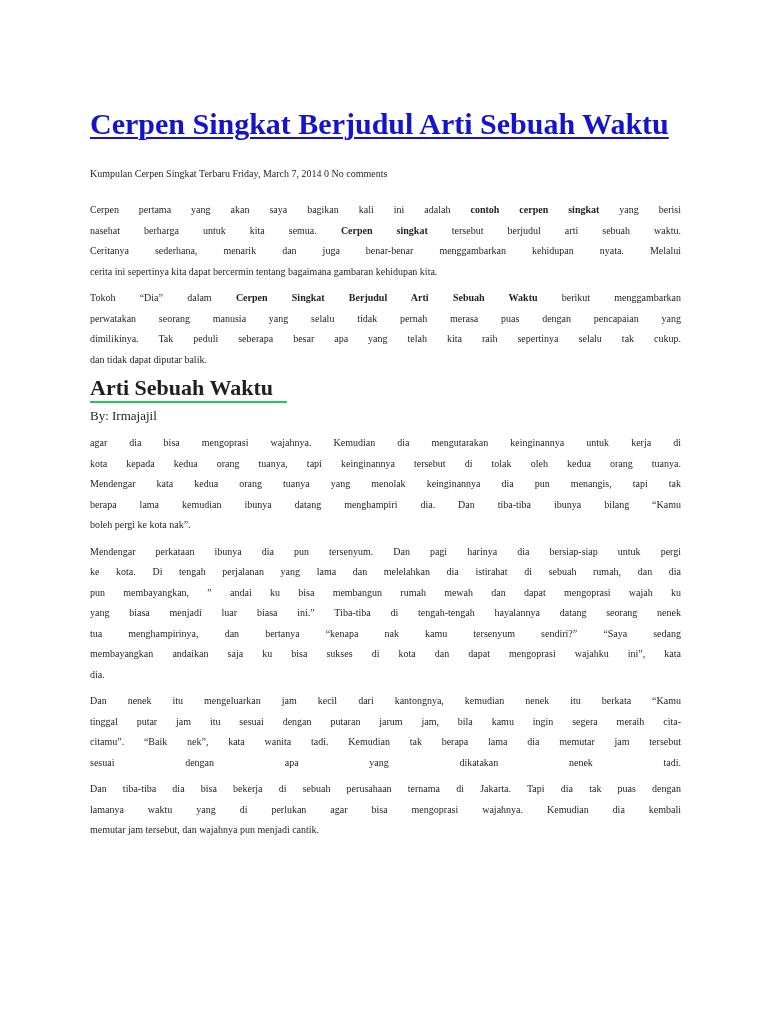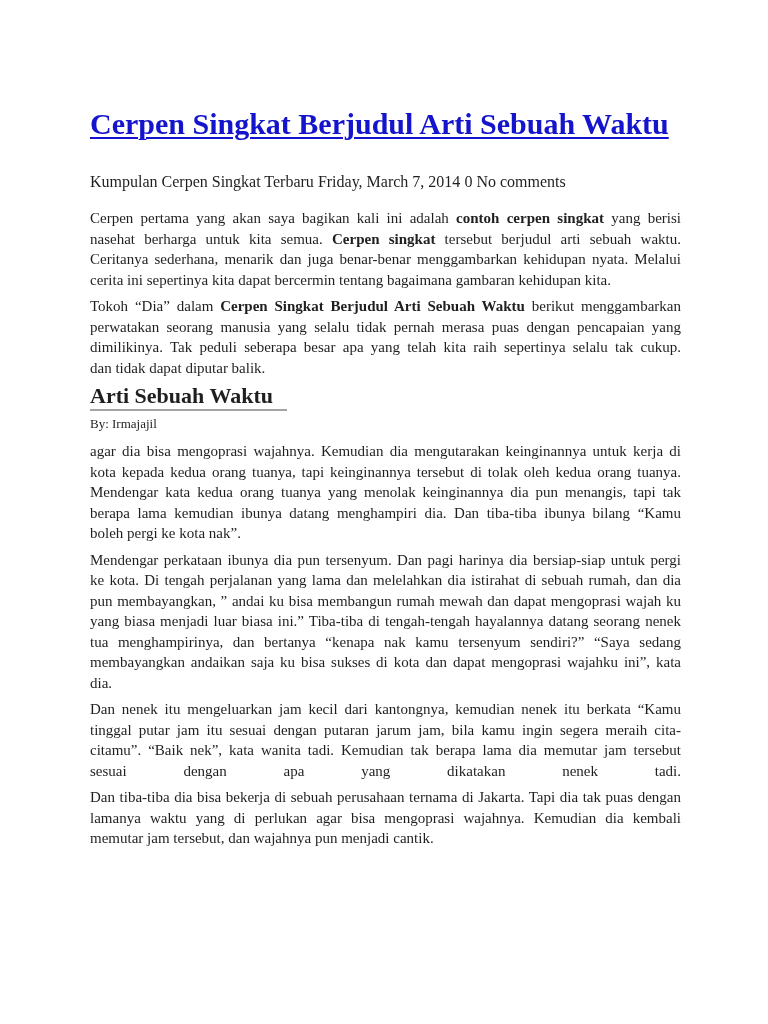--- a/index.html
+++ b/index.html
@@ -24,50 +24,50 @@
     line-height: 36px;
     font-weight: bold;
     color: var(--link-color, #1414cc);
     text-decoration: underline;
     text-decoration-thickness: 2px;
     text-underline-offset: 3px;
     white-space: nowrap;
     cursor: pointer;
   }
   .post-meta {
-    margin-top: 30px;
-    font-size: 16px;
+    margin-top: 22px;
+    font-size: 10px;
     line-height: 19px;
     color: var(--text-color, #1f1f1f);
   }
   .story {
     margin-top: 17px;
   }
   .para {
     margin: 0 0 6px 0;
-    font-size: 15px;
+    font-size: 10px;
     line-height: 20.5px;
   }
   .line {
     text-align: justify;
     text-align-last: justify;
     text-justify: inter-word;
   }
   .line.final {
     text-align-last: left;
   }
   .story-heading {
     margin: 4px 0 0 0;
     font-size: 22px;
     line-height: 24px;
     font-weight: bold;
   }
   .story-heading .underlined {
     display: inline-block;
-    border-bottom: 2px solid #a3a3a3;
+    border-bottom: 2px solid #22c55e;
     padding-right: 14px;
     padding-bottom: 1px;
   }
   .byline {
     margin: 3px 0 8px 0;
     font-size: 13px;
     line-height: 19px;
   }
   b { font-weight: bold; }
 </style>

